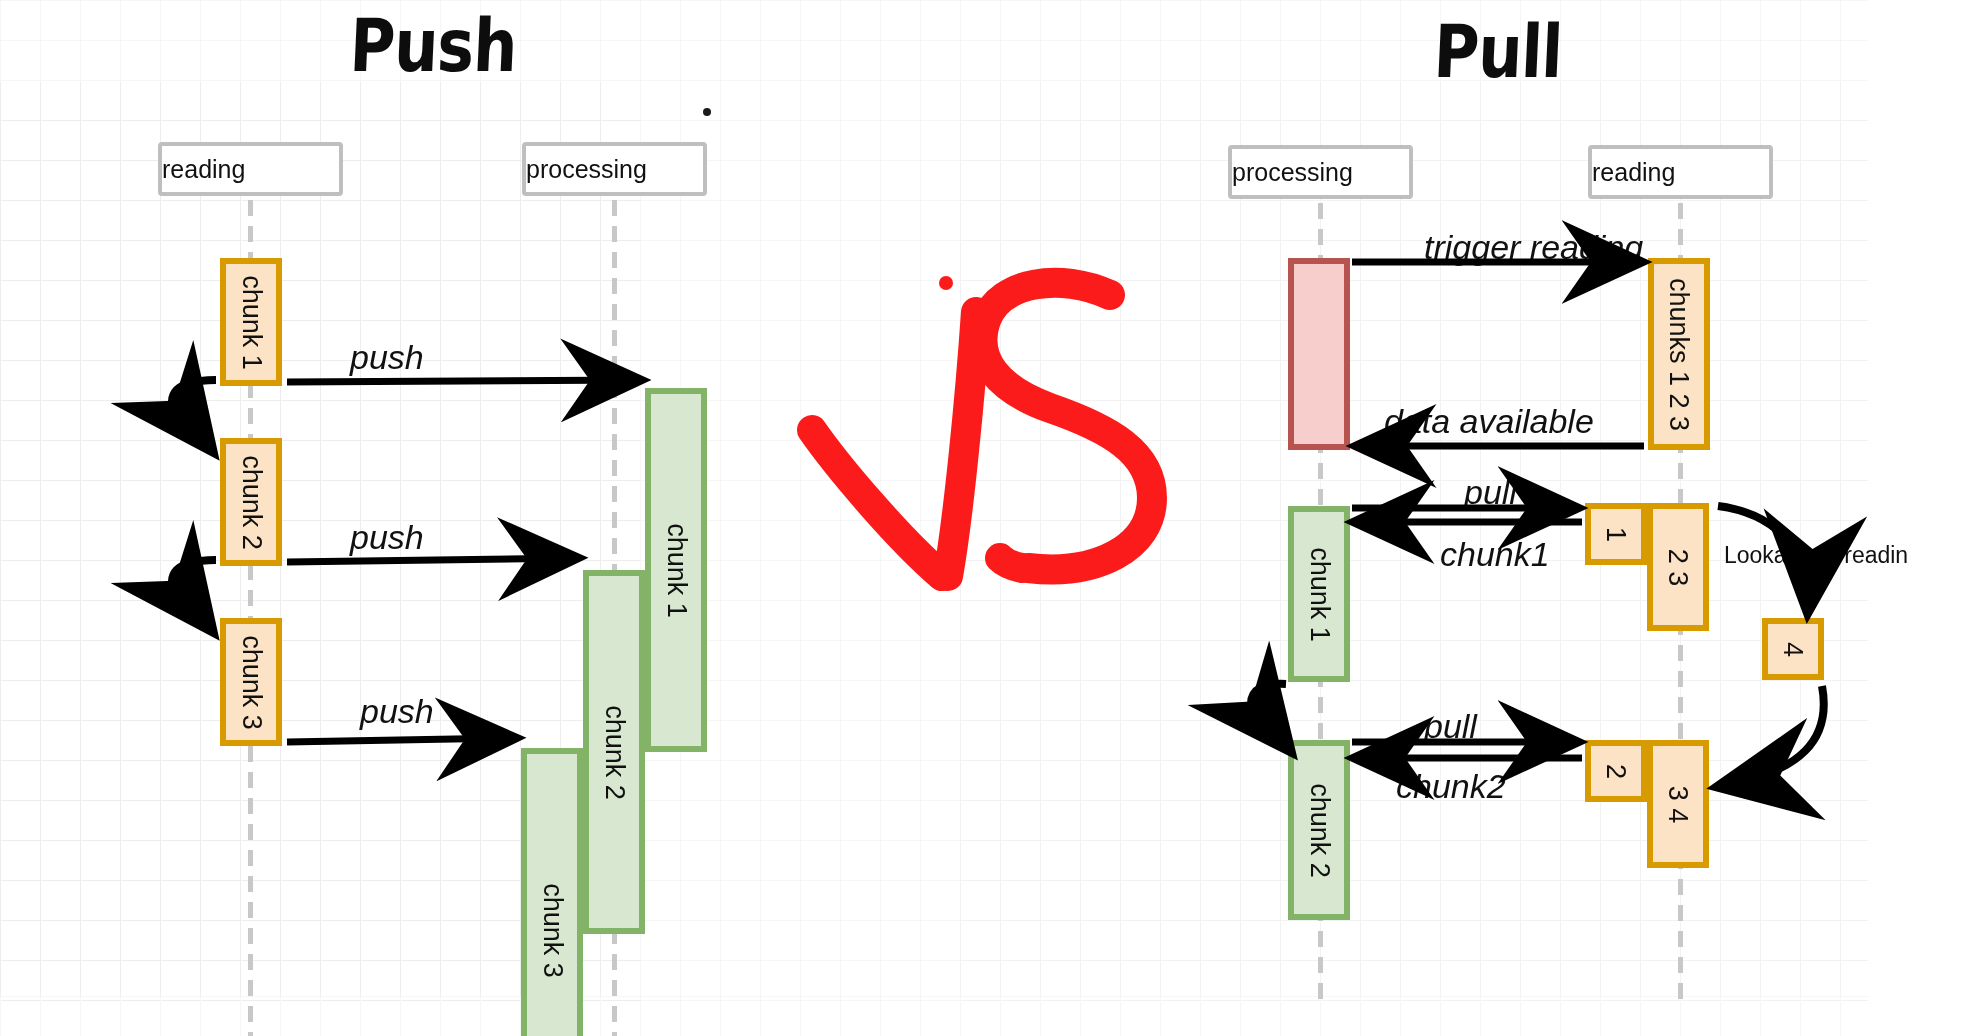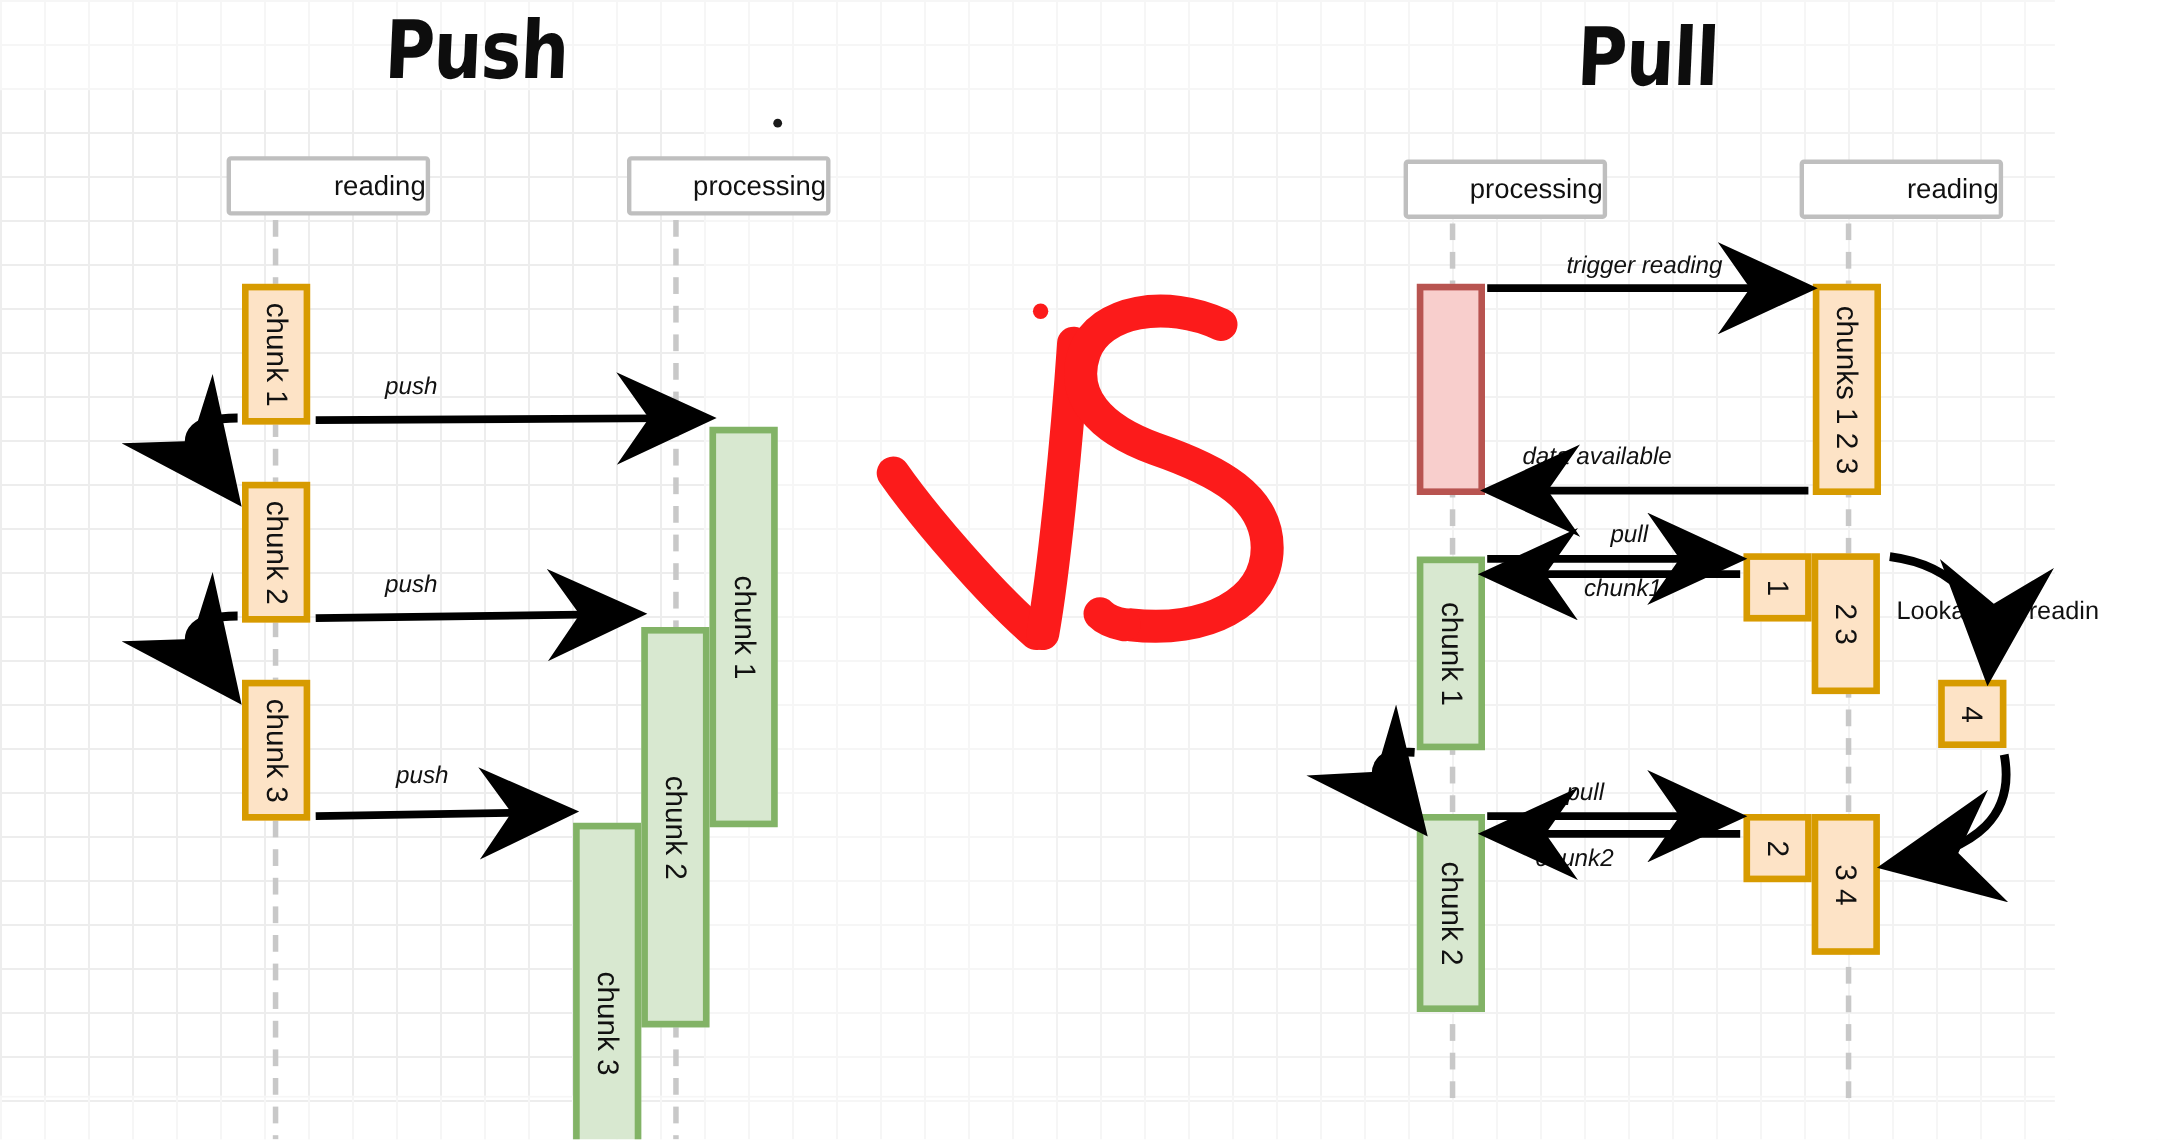--- a/index.html
+++ b/index.html
@@ -58,24 +58,23 @@
 
   
   .lifeline-head {
     position: absolute;
     box-sizing: border-box;
     border: 4px solid #bfbfbf;
     border-radius: 4px;
     background: #ffffff;
     display: flex;
     align-items: center;
-    justify-content: flex-end;
+    justify-content: flex-start;
     font-size: 25px;
     color: #111111;
-    margin-left: 48px;
   }
   .lifeline {
     position: absolute;
     width: 5px;
     background-image: linear-gradient(#c8c8c8 60%, rgba(0,0,0,0) 0%);
     background-size: 5px 26px;
     background-repeat: repeat-y;
   }
 
   
@@ -104,21 +103,21 @@
     border: 6px solid #82b366;
   }
   .box-red {
     background: #f8cecc;
     border: 6px solid #b85450;
   }
 
   
   .msg {
     position: absolute;
-    font-size: 22px;
+    font-size: 34px;
     font-style: italic;
     color: #111111;
     white-space: nowrap;
   }
   .plain-label {
     position: absolute;
     font-size: 23px;
     color: #111111;
     white-space: nowrap;
   }
@@ -222,21 +221,21 @@
   <div class="box box-orange rot" style="left:1585px;top:740px;width:62px;height:62px;">
     <span>2</span>
   </div>
   <div class="box box-orange rot" style="left:1647px;top:740px;width:62px;height:128px;">
     <span>3 4</span>
   </div>
 
   <div class="msg" style="left:1424px;top:228px;">trigger reading</div>
   <div class="msg" style="left:1384px;top:402px;">data available</div>
   <div class="msg" style="left:1464px;top:473px;">pull</div>
-  <div class="msg" style="left:1440px;top:522px;">chunk1</div>
+  <div class="msg" style="left:1440px;top:535px;">chunk1</div>
   <div class="msg" style="left:1424px;top:707px;">pull</div>
   <div class="msg" style="left:1396px;top:767px;">chunk2</div>
 
   <div class="plain-label" style="left:1724px;top:542px;">Lookahead readin</div>
 
   <svg class="overlay" viewBox="0 0 1982 1036">
     <defs>
       <marker id="ah" markerWidth="14" markerHeight="12" refX="11.5" refY="6" orient="auto" markerUnits="strokeWidth">
         <path d="M0,0 L13,6 L0,12 L4.2,6 Z" fill="#000000"></path>
       </marker>

